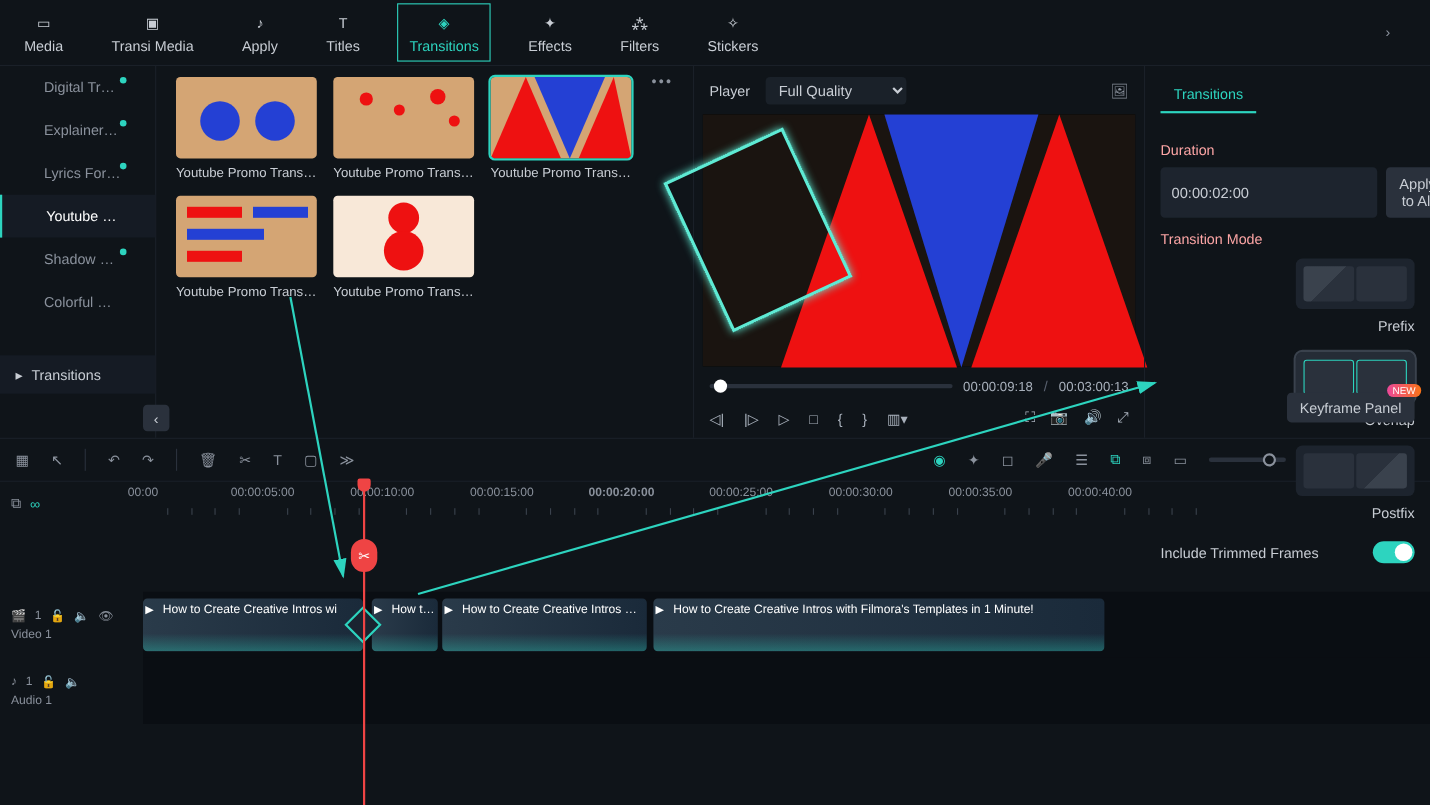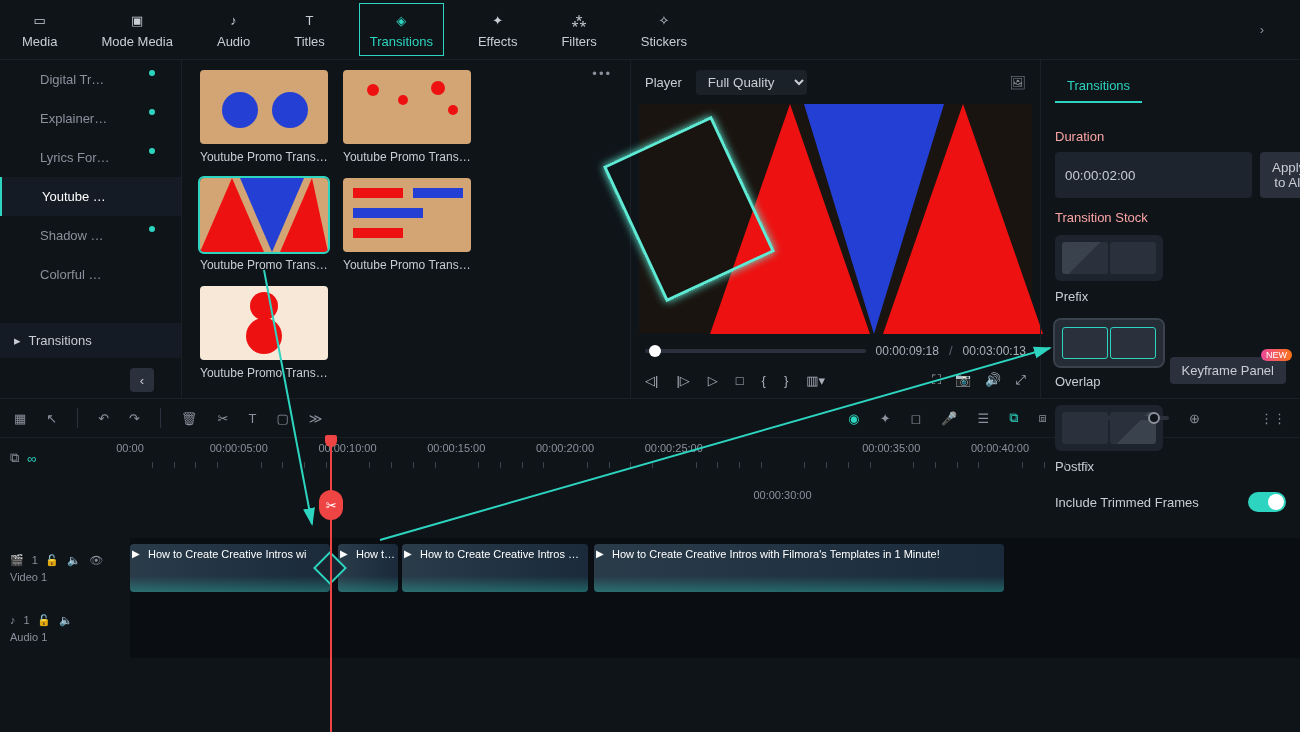--- a/index.html
+++ b/index.html
@@ -8,58 +8,58 @@
 
 
 .topnav{display:flex;align-items:center;height:60px;padding:0 12px;gap:24px;border-bottom:1px solid #1a2028}
 .topnav .tab{display:flex;flex-direction:column;align-items:center;gap:4px;padding:6px 10px;cursor:pointer;color:#c8cdd4}
 .topnav .tab.active{border:1px solid #2dd4bf;color:#2dd4bf}
 .topnav .tab .icon{width:20px;height:20px;display:flex;align-items:center;justify-content:center}
 .topnav .chev{margin-left:auto;margin-right:24px;color:#8a919c}
 
 
 .main{display:flex;height:338px}
-.sidebar{width:182px;border-right:1px solid #1a2028;display:flex;flex-direction:column;position:relative}
+.sidebar{width:142px;border-right:1px solid #1a2028;display:flex;flex-direction:column;position:relative}
 .sidebar .cat{padding:12px 16px 12px 40px;color:#8a919c;cursor:pointer;position:relative;white-space:nowrap;overflow:hidden;text-overflow:ellipsis}
 .sidebar .cat.active{color:#fff;border-left:2px solid #2dd4bf;background:#151b24}
 .sidebar .cat .dot{position:absolute;top:10px;right:26px;width:6px;height:6px;background:#2dd4bf;border-radius:50%}
 .sidebar .transrow{padding:10px 14px;display:flex;align-items:center;gap:8px;color:#c8cdd4;background:#151b24;margin-top:auto}
 .sidebar .collapse{width:24px;height:24px;background:#2a313c;border-radius:4px;display:flex;align-items:center;justify-content:center;margin:10px auto 6px 130px}
 
 .grid{flex:1;padding:10px 18px;display:flex;flex-wrap:wrap;gap:14px;align-content:flex-start;position:relative}
 .thumb{width:129px}
 .thumb .img{width:128px;height:74px;background:#d4a574;border-radius:4px;position:relative;overflow:hidden}
 .thumb.selected .img{outline:2px solid #2dd4bf}
 .thumb .lbl{margin-top:6px;font-size:12px;color:#c8cdd4;white-space:nowrap;overflow:hidden;text-overflow:ellipsis}
 .more{position:absolute;top:6px;right:18px;color:#8a919c;letter-spacing:2px}
 
 
 .player{width:410px;display:flex;flex-direction:column;border-left:1px solid #1a2028}
 .playerhead{display:flex;align-items:center;height:44px;padding:0 14px;gap:14px}
-.playerhead select{background:#1a2129;border:none;color:#c8cdd4;padding:4px 16px 4px 8px;border-radius:4px}
+.playerhead select{background:#1a2129;border:none;color:#c8cdd4;padding:4px 33px 4px 8px;border-radius:4px}
 .playerhead .snapicon{margin-left:auto;color:#8a919c}
 .preview{flex:1;background:#000;position:relative;margin:0 8px}
 .preview .content{position:absolute;inset:0}
 .timebar{display:flex;align-items:center;padding:10px 14px;gap:10px}
 .timebar .track{flex:1;height:4px;background:#2a313c;border-radius:2px;position:relative}
 .timebar .track .knob{position:absolute;left:2%;top:-4px;width:12px;height:12px;background:#fff;border-radius:50%}
 .timebar .t{font-variant-numeric:tabular-nums;color:#a8b0bb;font-size:12px}
 .timebar .sep{color:#5a6270}
 .playctrls{display:flex;align-items:center;padding:4px 14px 10px;gap:18px;color:#a8b0bb}
 .playctrls .rgrp{margin-left:auto;display:flex;gap:14px}
 
 
 .rpanel{width:260px;border-left:1px solid #1a2028;padding:10px 14px;position:relative}
 .rtab{display:inline-block;padding:8px 12px;color:#2dd4bf;border-bottom:2px solid #2dd4bf;margin-bottom:14px}
 .rlabel{color:#fca5a5;margin:12px 0 8px}
 .durrow{display:flex;gap:8px}
 .durinput{flex:1;background:#1d242e;border:none;color:#c8cdd4;padding:8px 10px;border-radius:4px;font-variant-numeric:tabular-nums}
 .applyall{background:#2a313c;color:#c8cdd4;border:none;padding:8px 12px;border-radius:4px;cursor:pointer}
 .modes{display:flex;flex-direction:column;gap:16px;margin-top:10px}
-.modebox{display:flex;flex-direction:column;align-items:flex-start;gap:8px}
+.modebox{display:flex;flex-direction:column;align-items:flex-end;gap:8px}
 .modeimg{width:108px;height:46px;background:#1d242e;border-radius:6px;display:flex;align-items:center;justify-content:center;gap:2px}
 .modeimg .half{width:46px;height:32px;background:#2a313c;border-radius:3px}
 .modebox.active .modeimg{outline:2px solid #3a424d;background:#252c36}
 .togglerow{display:flex;align-items:center;justify-content:space-between;margin-top:18px}
 .toggle{width:38px;height:20px;background:#2dd4bf;border-radius:10px;position:relative}
 .toggle .k{position:absolute;right:2px;top:2px;width:16px;height:16px;background:#fff;border-radius:50%}
 .keypanel{position:absolute;bottom:14px;right:14px;background:#2a313c;padding:6px 12px;border-radius:4px;display:flex;align-items:center;gap:6px}
 .keypanel .badge{position:absolute;top:-8px;right:-6px;background:linear-gradient(90deg,#ec4899,#f97316);color:#fff;font-size:9px;padding:1px 5px;border-radius:6px}
 
 
@@ -100,25 +100,25 @@
 </head>
 <body>
 
 <div class="topnav">
   <div class="tab">
       <div class="icon">▭</div>
       <span>Media</span>
     </div>
   <div class="tab">
       <div class="icon">▣</div>
-      <span>Mode Media</span>
+      <span>Transi Media</span>
     </div>
   <div class="tab">
       <div class="icon">♪</div>
-      <span>Audio</span>
+      <span>Apply</span>
     </div>
   <div class="tab">
       <div class="icon">T</div>
       <span>Titles</span>
     </div>
   <div class="tab active">
       <div class="icon">◈</div>
       <span>Transitions</span>
     </div>
   <div class="tab">
@@ -246,21 +246,21 @@
     </div>
   </div>
 
   <div class="rpanel">
     <div class="rtab">Transitions</div>
     <div class="rlabel">Duration</div>
     <div class="durrow">
       <input class="durinput" value="00:00:02:00" style="">
       <button class="applyall">Apply to All</button>
     </div>
-    <div class="rlabel">Transition Stock</div>
+    <div class="rlabel">Transition Mode</div>
     <div class="modes">
       <div class="modebox">
         <div class="modeimg">
             <div class="half" style="background:linear-gradient(135deg,#3a424d 50%,#2a313c 50%)"></div>
             <div class="half"></div>
           </div>
         <span>Prefix</span>
       </div>
       <div class="modebox active">
         <div class="modeimg">
@@ -339,31 +339,31 @@
         <div class="tick" style="left: 217.5px;">00:00:10:00</div>
         <div class="minortick" style="left: 239.25px;"></div>
         <div class="minortick" style="left: 261px;"></div>
         <div class="minortick" style="left: 282.75px;"></div>
         <div class="minortick" style="left: 304.5px;"></div>
         <div class="tick" style="left: 326.25px;">00:00:15:00</div>
         <div class="minortick" style="left: 348px;"></div>
         <div class="minortick" style="left: 369.75px;"></div>
         <div class="minortick" style="left: 391.5px;"></div>
         <div class="minortick" style="left: 413.25px;"></div>
-        <div class="tick" style="left: 435px;">00:00:20:00</div>
+        <div class="tick" style="left: 435px; font-weight: bold;">00:00:20:00</div>
         <div class="minortick" style="left: 456.75px;"></div>
         <div class="minortick" style="left: 478.5px;"></div>
         <div class="minortick" style="left: 500.25px;"></div>
         <div class="minortick" style="left: 522px;"></div>
         <div class="tick" style="left: 543.75px;">00:00:25:00</div>
         <div class="minortick" style="left: 565.5px;"></div>
         <div class="minortick" style="left: 587.25px;"></div>
         <div class="minortick" style="left: 609px;"></div>
         <div class="minortick" style="left: 630.75px;"></div>
-        <div class="tick" style="left: 652.5px; margin-top: 47px;">00:00:30:00</div>
+        <div class="tick" style="left: 652.5px;">00:00:30:00</div>
         <div class="minortick" style="left: 674.25px;"></div>
         <div class="minortick" style="left: 696px;"></div>
         <div class="minortick" style="left: 717.75px;"></div>
         <div class="minortick" style="left: 739.5px;"></div>
         <div class="tick" style="left: 761.25px;">00:00:35:00</div>
         <div class="minortick" style="left: 783px;"></div>
         <div class="minortick" style="left: 804.75px;"></div>
         <div class="minortick" style="left: 826.5px;"></div>
         <div class="minortick" style="left: 848.25px;"></div>
         <div class="tick" style="left: 870px;">00:00:40:00</div>

